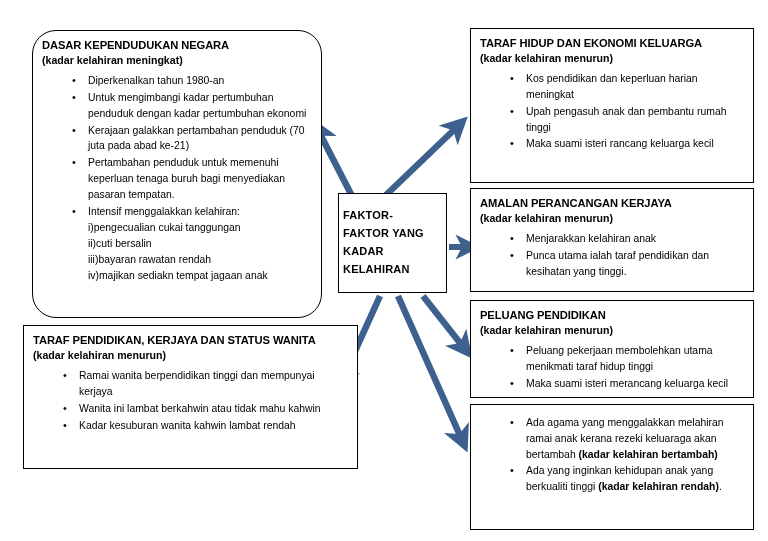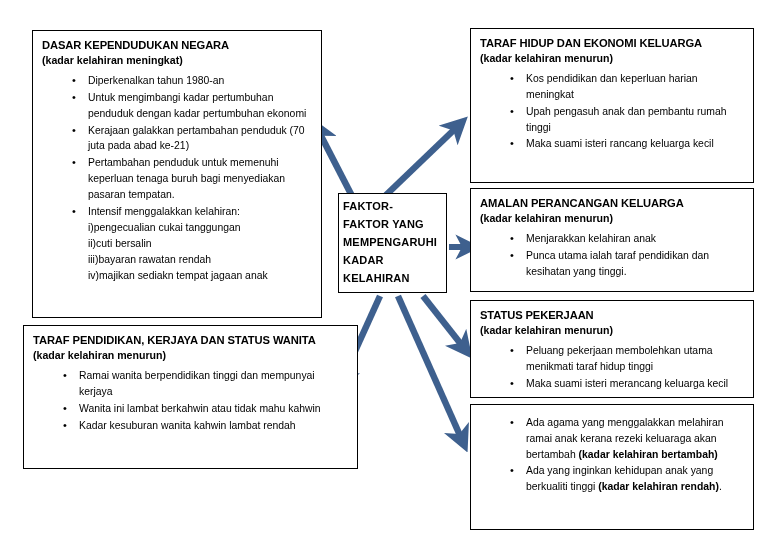--- a/index.html
+++ b/index.html
@@ -72,21 +72,21 @@
     margin: 0;
   }
   ul.bullets > li.no-bullet::before {
     content: "";
   }
   .bold-inline {
     font-weight: bold;
   }
 
   
-  #box-dasar        { left: 32px;  top: 30px;  width: 290px; height: 288px; }
+  #box-dasar        { left: 32px;  top: 30px;  width: 290px; height: 288px; border-radius: 24px; }
   #box-taraf-pend   { left: 23px;  top: 325px; width: 335px; height: 144px; }
   #box-center       { left: 338px; top: 193px; width: 109px; height: 100px;
                       padding: 8px 4px; display: flex; align-items: center;
                       justify-content: center; }
   #box-taraf-hidup  { left: 470px; top: 28px;  width: 284px; height: 155px; }
   #box-amalan       { left: 470px; top: 188px; width: 284px; height: 104px; }
   #box-peluang      { left: 470px; top: 300px; width: 284px; height: 98px; }
   #box-sosio        { left: 470px; top: 404px; width: 284px; height: 126px; }
 
   .center-title {
@@ -146,47 +146,46 @@
       <li>Ramai wanita berpendidikan tinggi dan mempunyai kerjaya</li>
       <li>Wanita ini lambat berkahwin atau tidak mahu kahwin</li>
       <li>Kadar kesuburan wanita kahwin lambat rendah</li>
     </ul>
   </div>
 
   <div class="box" id="box-center">
     <div class="center-title">
       <div>FAKTOR-</div>
       <div>FAKTOR YANG</div>
-      <div>MEMPENGARUHI</div>
       <div>KADAR</div>
       <div>KELAHIRAN</div>
     </div>
   </div>
 
   <div class="box" id="box-taraf-hidup">
     <div class="box-title">TARAF HIDUP DAN EKONOMI KELUARGA</div>
     <div class="box-subtitle">(kadar kelahiran menurun)</div>
     <ul class="bullets">
       <li>Kos pendidikan dan keperluan harian meningkat</li>
       <li>Upah pengasuh anak dan pembantu rumah tinggi</li>
       <li>Maka suami isteri rancang keluarga kecil</li>
     </ul>
   </div>
 
   <div class="box" id="box-amalan">
-    <div class="box-title">AMALAN PERANCANGAN KELUARGA</div>
+    <div class="box-title">AMALAN PERANCANGAN KERJAYA</div>
     <div class="box-subtitle">(kadar kelahiran menurun)</div>
     <ul class="bullets">
       <li>Menjarakkan kelahiran anak</li>
       <li>Punca utama ialah taraf pendidikan dan kesihatan yang tinggi.</li>
     </ul>
   </div>
 
   <div class="box" id="box-peluang">
-    <div class="box-title">STATUS PEKERJAAN</div>
+    <div class="box-title">PELUANG PENDIDIKAN</div>
     <div class="box-subtitle">(kadar kelahiran menurun)</div>
     <ul class="bullets">
       <li>Peluang pekerjaan membolehkan utama menikmati taraf hidup tinggi</li>
       <li>Maka suami isteri merancang keluarga kecil</li>
     </ul>
   </div>
 
   <div class="box" id="box-sosio">
     <ul class="bullets">
       <li>

